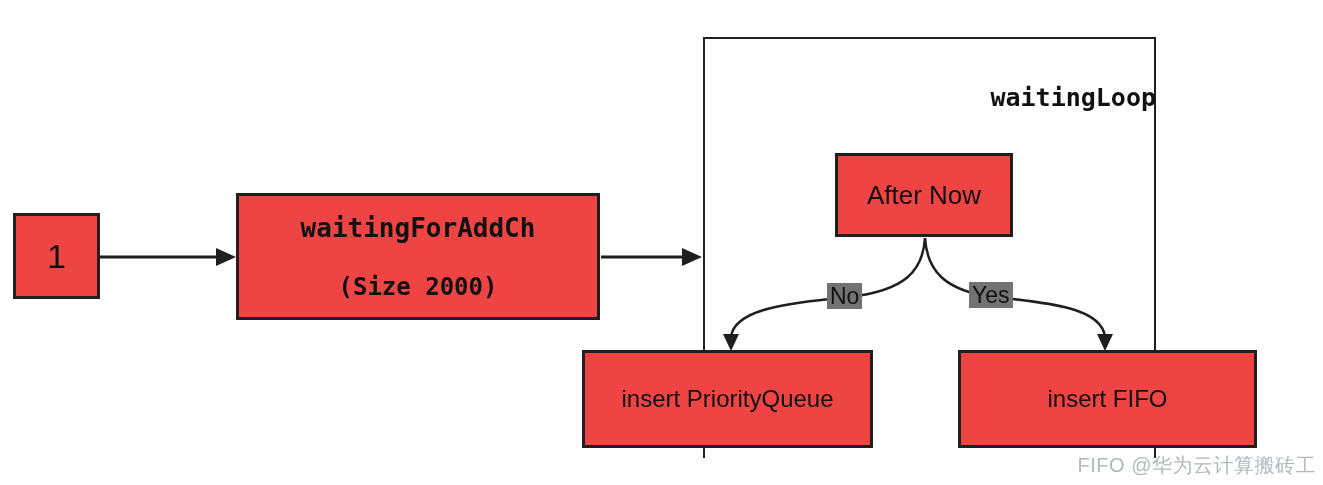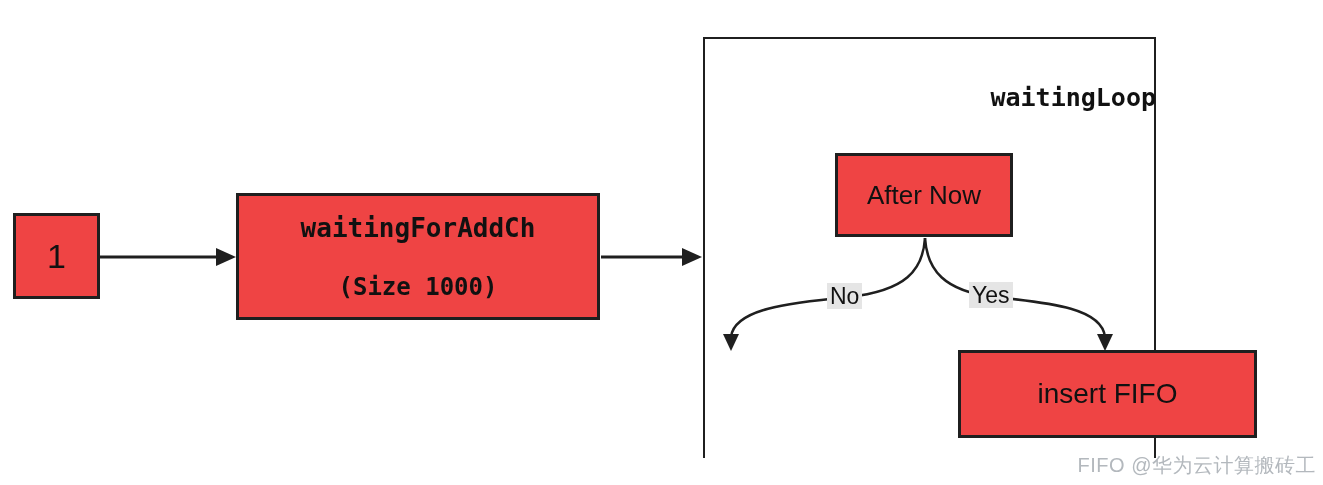--- a/index.html
+++ b/index.html
@@ -29,21 +29,21 @@
   .node-waitch{
     left:236px;top:193px;width:364px;height:127px;
     flex-direction:column;gap:30px;
     font-family:"DejaVu Sans Mono","Liberation Mono",monospace;
     font-weight:bold;
   }
   .node-waitch .title{font-size:26px;}
   .node-waitch .subtitle{font-size:24px;}
   .node-afternow{left:835px;top:153px;width:178px;height:84px;font-size:26px;}
   .node-pq{left:582px;top:350px;width:291px;height:98px;font-size:24px;}
-  .node-fifo{left:958px;top:350px;width:299px;height:88px;font-size:28px;}
+  .node-fifo{left:958px;top:350px;width:299px;height:98px;font-size:24px;}
   .loop-container{
     position:absolute;
     left:703px;top:37px;width:453px;height:421px;
     box-sizing:border-box;
     border:2px solid var(--line);
     border-bottom:none;
     z-index:1;
   }
   .loop-title{
     position:absolute;
@@ -52,21 +52,21 @@
     font-family:"DejaVu Sans Mono","Liberation Mono",monospace;
     font-weight:bold;font-size:25px;
     z-index:2;
   }
   .edges-svg{
     position:absolute;left:0;top:0;width:1323px;height:485px;
     z-index:3;pointer-events:none;
   }
   .edge-label{
     position:absolute;
-    background:#e5e5e5;
+    background:#737373;
     padding:0 3px;
     font-size:23px;
     z-index:4;
     line-height:26px;
   }
   .edge-label-no{left:827px;top:283px;}
   .edge-label-yes{left:969px;top:282px;}
   .watermark{
     position:absolute;
     right:7px;top:452px;
@@ -84,27 +84,30 @@
 
   <div class="loop-container"></div>
   <div class="loop-title">waitingLoop</div>
 
   <div class="box node-start">
     <span>1</span>
   </div>
 
   <div class="box node-waitch">
     <span class="title">waitingForAddCh</span>
-    <span class="subtitle">(Size 1000)</span>
+    <span class="subtitle">(Size 2000)</span>
   </div>
 
   <div class="box node-afternow">
     <span>After Now</span>
   </div>
 
+  <div class="box node-pq">
+    <span>insert PriorityQueue</span>
+  </div>
 
   <div class="box node-fifo">
     <span>insert FIFO</span>
   </div>
 
   <svg class="edges-svg" viewBox="0 0 1323 485" xmlns="http://www.w3.org/2000/svg">
 
     <g>
       <line x1="100" y1="257" x2="219" y2="257" stroke="#1f1f1f" stroke-width="3"></line>
       <polygon points="236,257 216,248 216,266" fill="#1f1f1f"></polygon>

